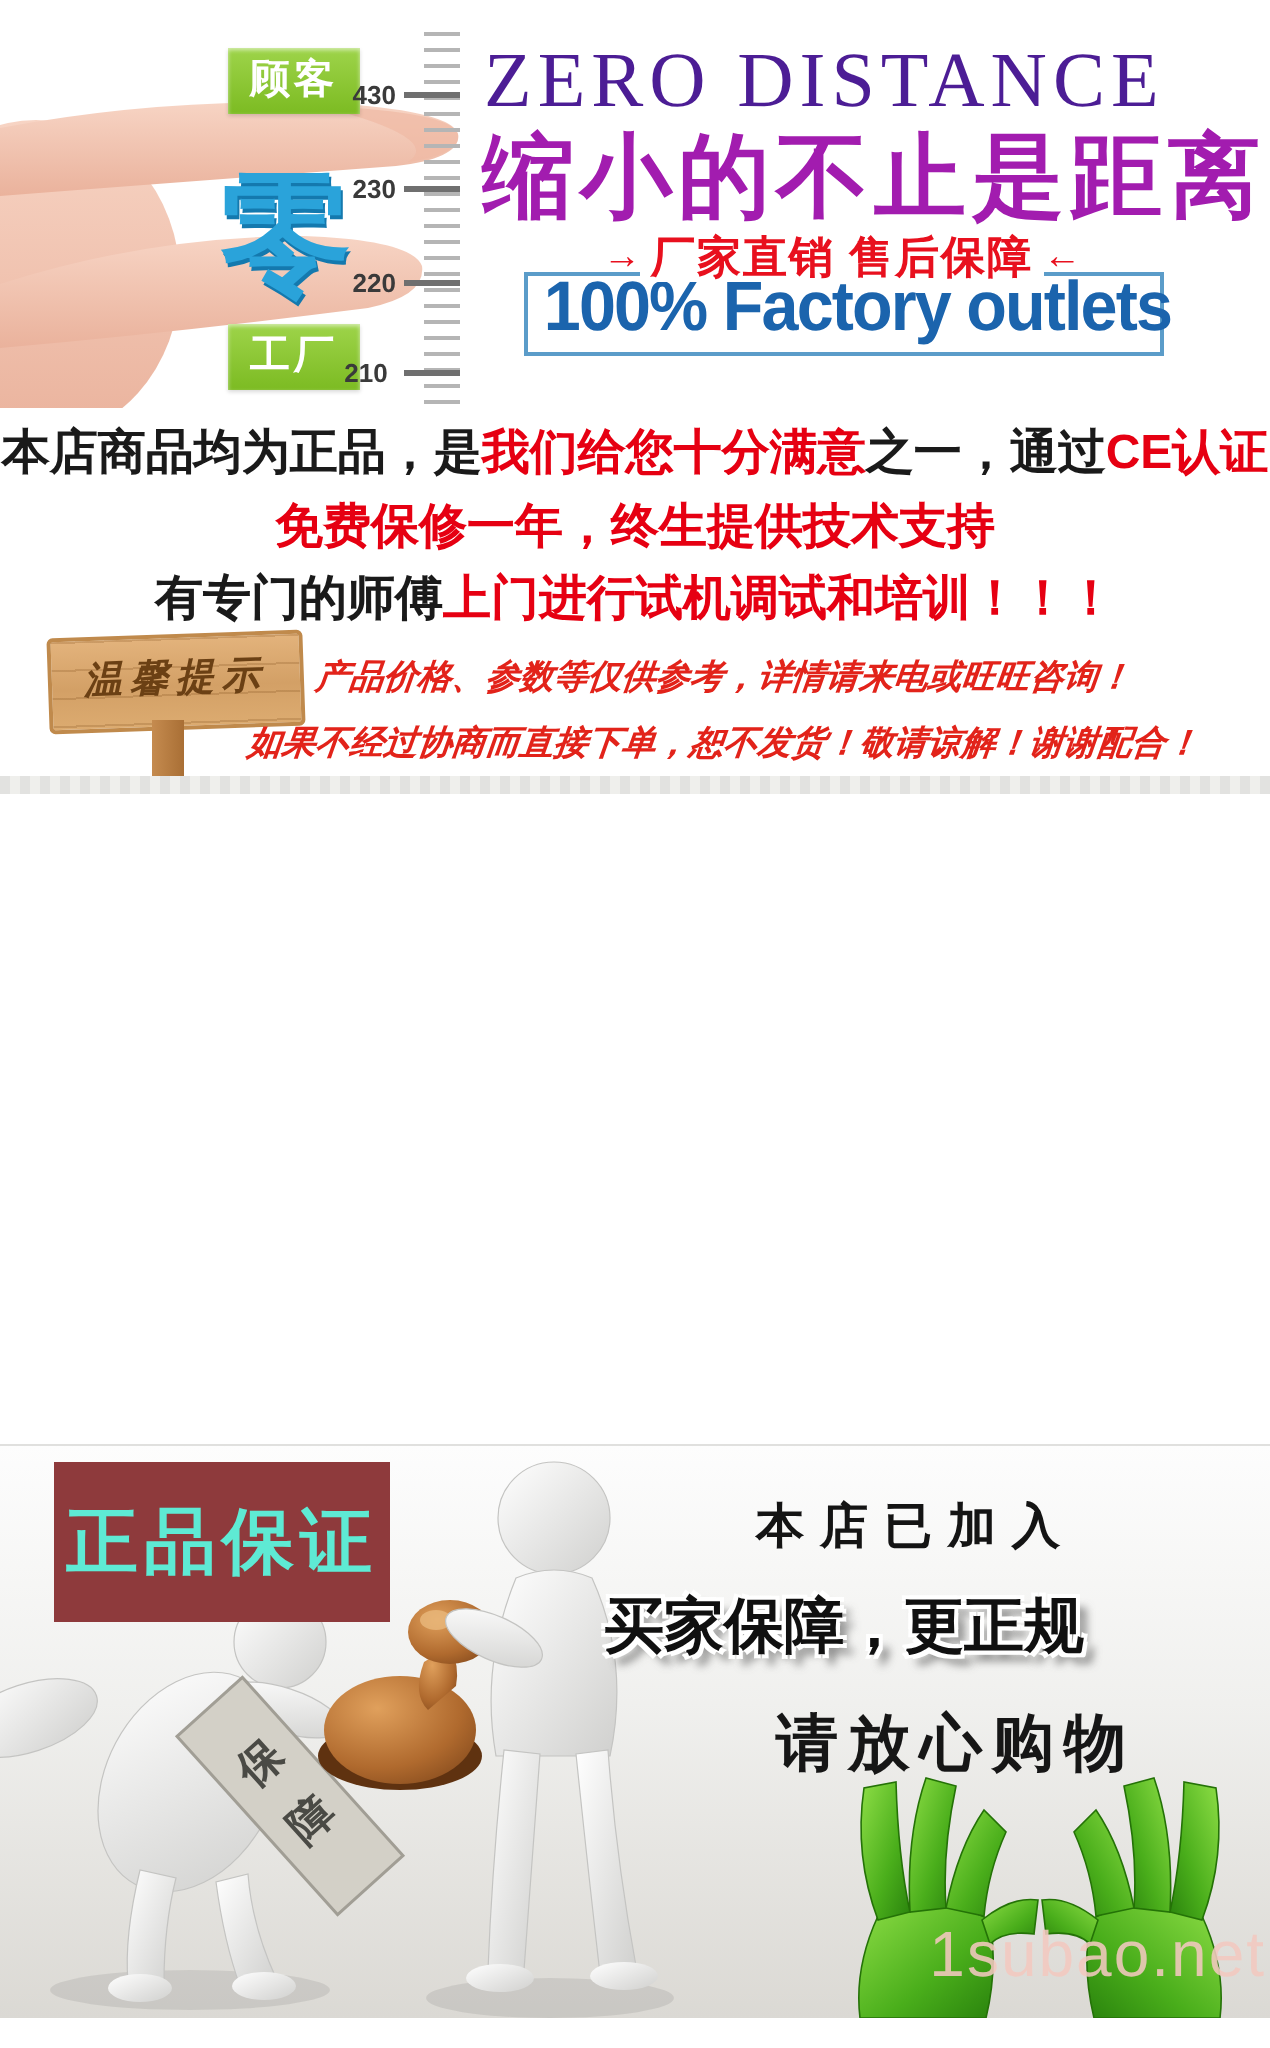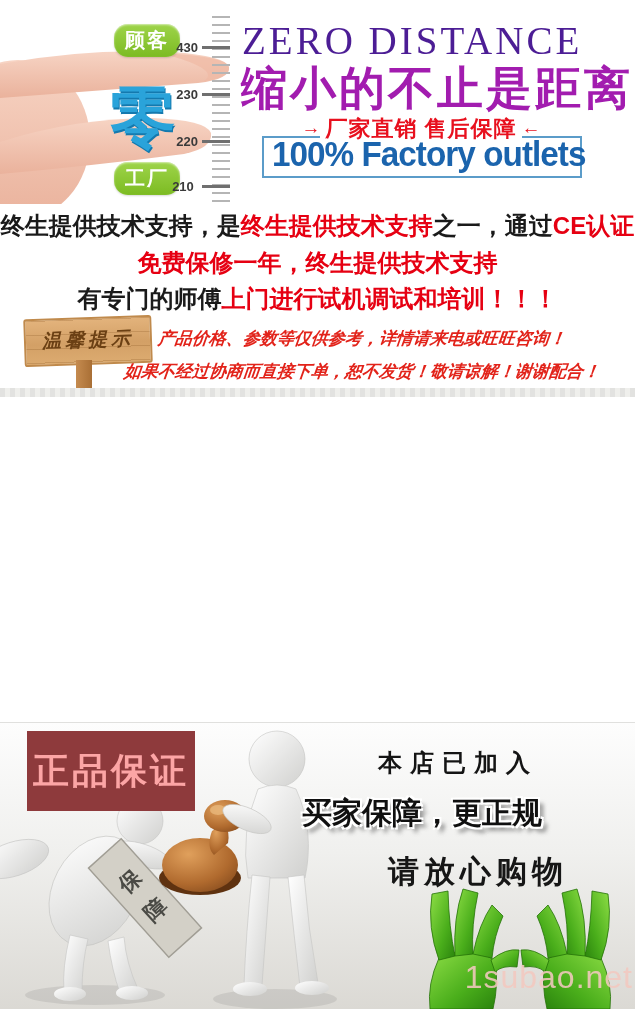--- a/index.html
+++ b/index.html
@@ -5,21 +5,21 @@
   html,body{margin:0;padding:0;background:#fff;}
   #frame{
     position:relative;width:635px;height:1024px;margin:0 auto;
     background:#fff;overflow:hidden;
     font-family:"Liberation Sans",sans-serif;
   }
   .abs{position:absolute;}
 
   
   .tag{
-    position:absolute;width:66px;height:33px;border-radius:14px;
+    position:absolute;width:66px;height:33px;border-radius:0;
     background:linear-gradient(180deg,#9ed44a,#7cbb22);
     box-shadow:inset 0 1px 2px rgba(255,255,255,.6),0 1px 2px rgba(0,0,0,.15);
     color:#fff;font-size:20px;font-weight:bold;text-align:center;line-height:33px;
     letter-spacing:2px;
   }
   #tag-customer{left:114px;top:24px;}
   #tag-factory{left:114px;top:162px;}
   #zero-char{
     left:110px;top:84px;font-size:66px;font-weight:bold;color:#2aa3da;
     text-shadow:1px 2px 0 #1479ae;line-height:1;
@@ -96,21 +96,21 @@
   }
 
   
   #photo{
     left:0;top:722px;width:635px;height:286px;
     border-top:1px solid #e0e0de;
     background:linear-gradient(180deg,#fdfdfd 0%,#f0f0ee 45%,#dbd9d4 100%);
   }
   #badge{
     position:absolute;left:27px;top:8px;width:168px;height:80px;
-    background:#8e3a3c;color:#fca5a5;font-size:36px;font-weight:bold;
+    background:#8e3a3c;color:#5eead4;font-size:36px;font-weight:bold;
     text-align:center;line-height:80px;letter-spacing:3px;z-index:3;
   }
   #joined-line1{position:absolute;left:378px;top:24px;font-size:24px;font-weight:bold;
     color:#141414;letter-spacing:8px;white-space:nowrap;z-index:4;}
   #joined-line2{position:absolute;left:302px;top:70px;font-size:30px;font-weight:900;
     color:#101010;white-space:nowrap;z-index:4;
     text-shadow:-2px -2px 0 #fff,2px -2px 0 #fff,-2px 2px 0 #fff,2px 2px 0 #fff,
       5px 5px 4px rgba(90,90,90,.75);}
   #joined-line3{position:absolute;left:388px;top:128px;font-size:31px;font-weight:bold;
     color:#161616;letter-spacing:5px;white-space:nowrap;z-index:4;}
@@ -159,21 +159,21 @@
   <div class="abs" id="cn-title">缩小的不止是距离</div>
 
   <div class="abs" id="tagline-row">
     <span class="arrow">→</span><span class="txt">厂家直销 售后保障</span><span class="arrow">←</span>
   </div>
   <div class="abs" id="outlets-box">
     <div id="outlets-text">100% Factory outlets</div>
   </div>
 
   <div class="claim" id="claim1">
-    <span>终生提供技术支持，是</span><span class="red">终生提供技术支持</span><span>之一，通过</span><span class="red">CE认证</span>
+    <span>本店商品均为正品，是</span><span class="red">我们给您十分满意</span><span>之一，通过</span><span class="red">CE认证</span>
   </div>
   <div class="claim red" id="claim2">免费保修一年，终生提供技术支持</div>
   <div class="claim" id="claim3">
     <span>有专门的师傅</span><span class="red">上门进行试机调试和培训！！！</span>
   </div>
 
   <div class="abs" id="sign-board">温馨提示</div>
   <div class="abs" id="sign-post"></div>
   <div class="notice-line" id="notice-line1">产品价格、参数等仅供参考，详情请来电或旺旺咨询！</div>
   <div class="notice-line" id="notice-line2">如果不经过协商而直接下单，恕不发货！敬请谅解！谢谢配合！</div>

